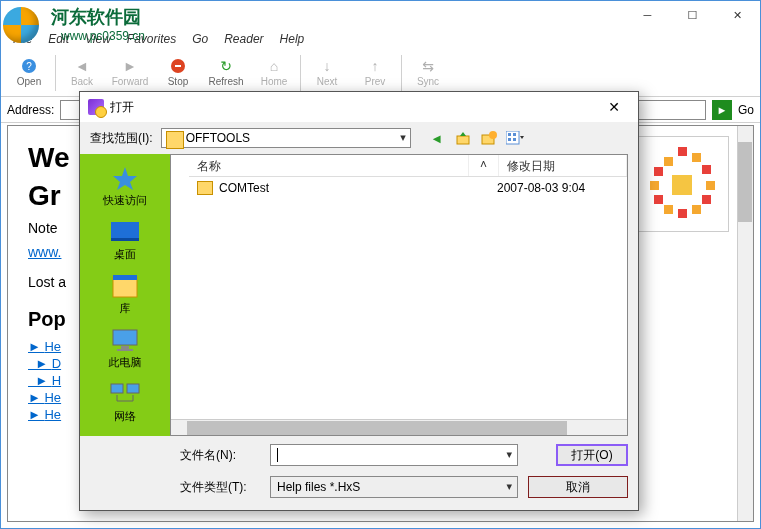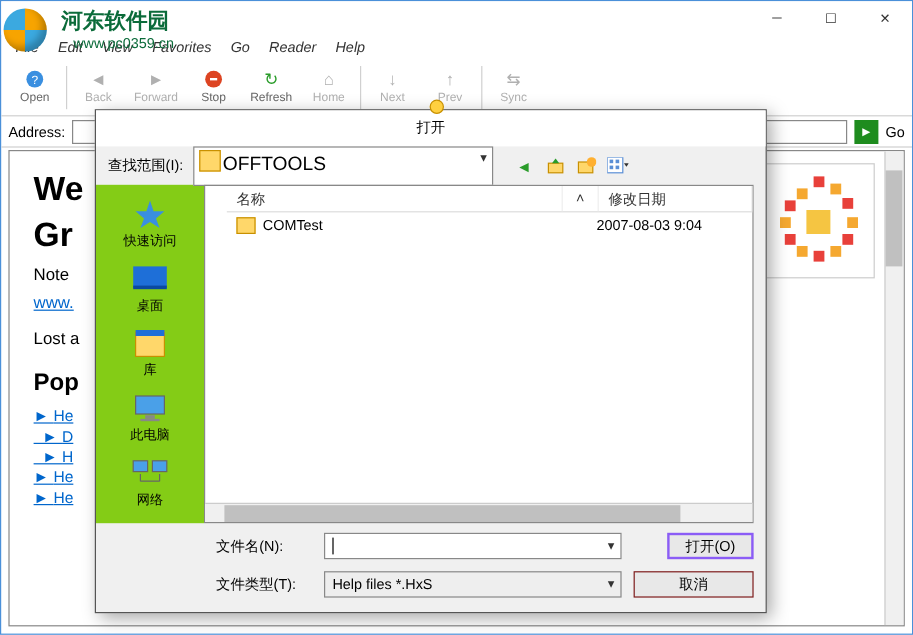--- a/index.html
+++ b/index.html
@@ -39,28 +39,28 @@
 .vthumb { position:absolute; top:16px; right:1px; width:14px; height:80px; background:#c0c0c0; }
 
 
 .watermark { position:absolute; top:4px; left:0; width:200px; z-index:60; pointer-events:none;padding-left:12px; }
 .wm-main { font-size:18px; font-weight:bold; color:#0b6b3a; text-shadow:0 0 2px #fff; padding-left:38px; }
 .wm-url { font-size:12px; color:#0b6b3a; padding-left:48px; }
 .wm-ball { position:absolute; left:2px; top:2px; width:36px; height:36px; border-radius:50%; background:conic-gradient(#f7a400 0 90deg,#3ba9e0 90deg 180deg,#f7a400 180deg 270deg,#3ba9e0 270deg 360deg); box-shadow:inset -4px -4px 6px rgba(0,0,0,.25); }
 
 
 .dialog { position:absolute; left:78px; top:90px; width:560px; height:420px; background:#f0f0f0; border:1px solid #555; box-shadow:4px 4px 14px rgba(0,0,0,.35); z-index:50; display:flex; flex-direction:column; }
-.dlg-title { height:30px; background:#fff; display:flex; align-items:center; padding:0 8px; gap:6px;flex-direction:column; }
+.dlg-title { height:30px; background:#fff; display:flex; align-items:center; padding:0 8px; gap:6px; }
 .dlg-title .dlg-icon { width:16px; height:16px; background:linear-gradient(135deg,#7b2fd4,#b070ff); border-radius:2px; position:relative; }
 .dlg-title .dlg-icon::after { content:""; position:absolute; right:-3px; bottom:-3px; width:10px; height:10px; border-radius:50%; background:#ffd040; border:1px solid #c89000; }
 .dlg-title .ttxt { flex:1; font-size:12px; }
 .dlg-title .dclose { width:32px; text-align:center; font-size:14px; }
 
 .dlg-look { height:32px; display:flex; align-items:center; padding:0 10px; gap:8px; font-size:12px; }
-.dlg-look .look-combo { flex:0 0 250px; height:33px; border:1px solid #888; background:#fff; display:flex; align-items:center; padding:0 20px 0 24px; position:relative; font-size:16px; }
+.dlg-look .look-combo { flex:0 0 250px; height:20px; border:1px solid #888; background:#fff; display:flex; align-items:center; padding:0 20px 0 24px; position:relative; font-size:12px; }
 .dlg-look .look-combo::before { content:""; position:absolute; left:4px; top:2px; width:16px; height:16px; background:#ffd76a; border:1px solid #c89000; }
 .dlg-look .look-combo::after { content:"▾"; position:absolute; right:4px; top:2px; font-size:11px; color:#333; }
 .dlg-look .nav-icons { display:flex; gap:6px; margin-left:8px; }
 .dlg-look .nico { width:20px; height:20px; display:flex; align-items:center; justify-content:center; font-size:13px; }
 
 .dlg-body { flex:1; display:flex; min-height:0; }
 .places { width:90px; background:#84cc16; display:flex; flex-direction:column; align-items:center; padding-top:6px; gap:2px; }
 .place { width:80px; height:52px; display:flex; flex-direction:column; align-items:center; justify-content:center; font-size:11px; gap:2px; }
 .place .pico { width:32px; height:26px; }
 .filearea { flex:1; background:#fff; border:1px solid #888; margin:0 10px 0 0; display:flex; flex-direction:column; position:relative;padding-left:18px; }

